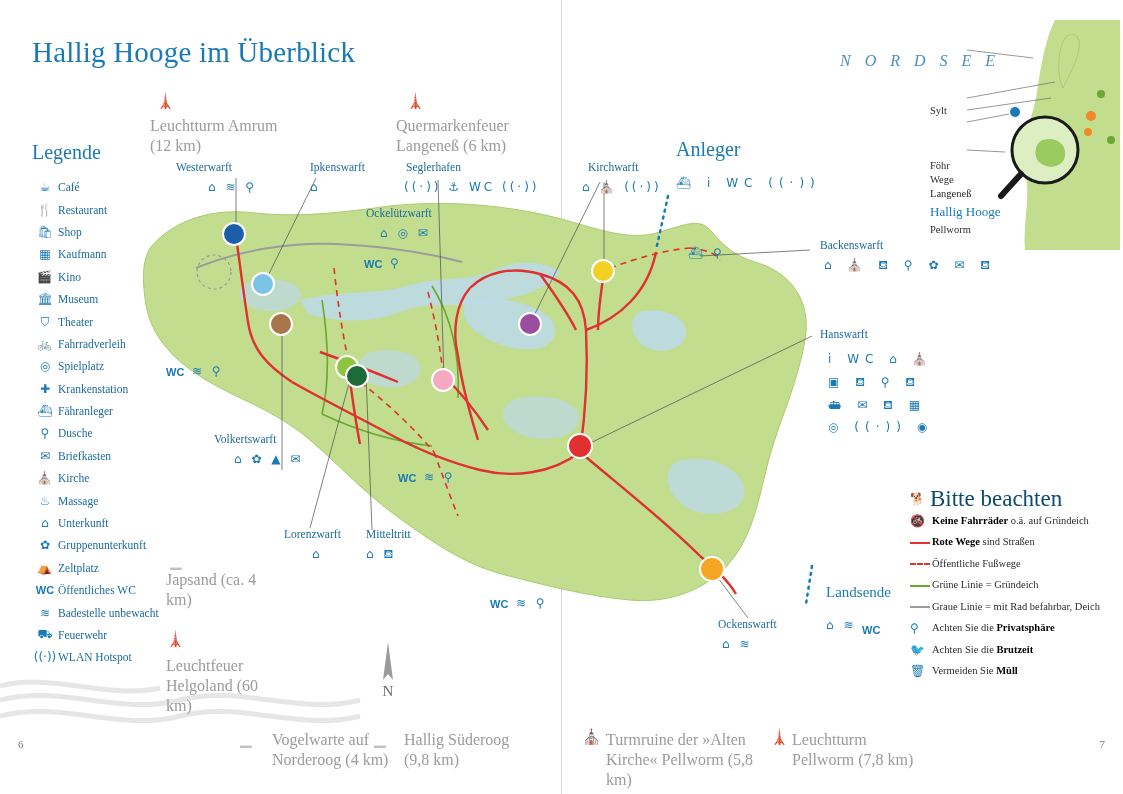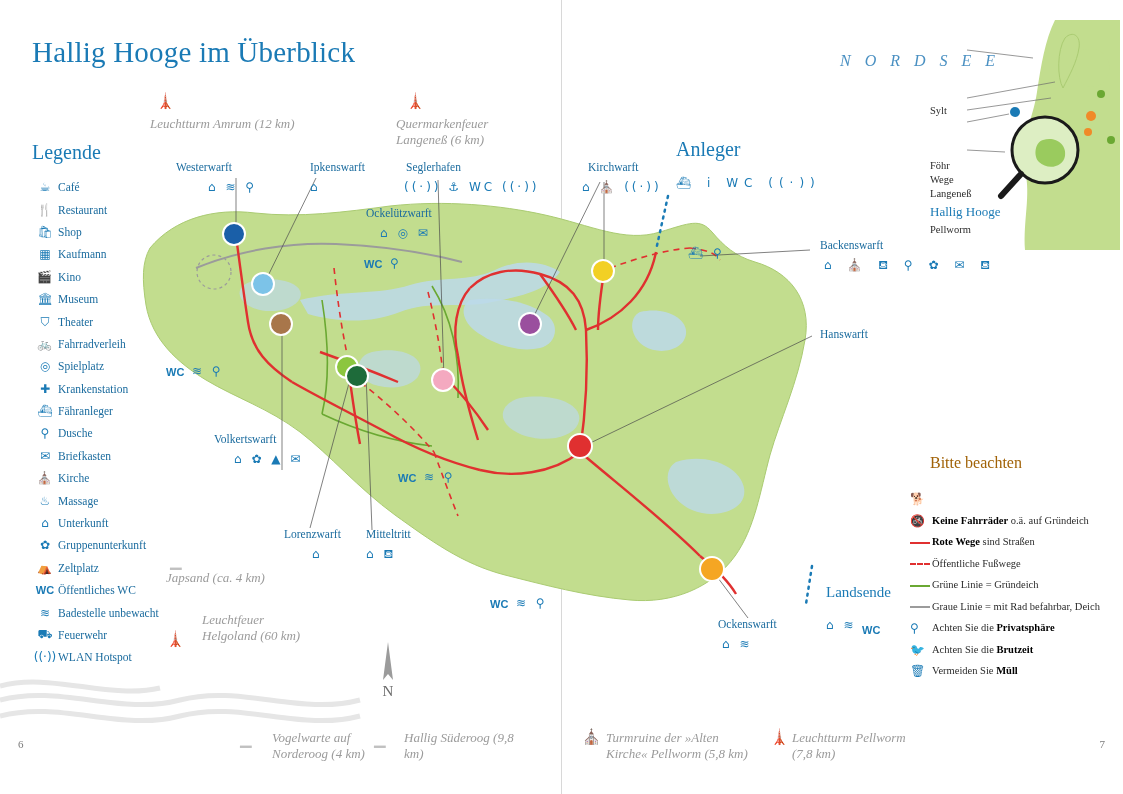--- a/index.html
+++ b/index.html
@@ -27,22 +27,22 @@
   }
   .legend-title {
     position:absolute; left:32px; top:141px;
     font-size:20px; color:#1a7ab5;
   }
   .anleger-title {
     position:absolute; left:676px; top:138px;
     font-size:20px; color:#1a7ab5;
   }
   .beachten-title {
-    position:absolute; left:930px; top:454px;
-    font-size:16px; color:#a16207;
+    position:absolute; left:930px; top:486px;
+    font-size:23px; color:#0c4a6e;
   }
   .landsende-title {
     position:absolute; left:826px; top:584px;
     font-size:15px; color:#1a7ab5;
   }
   .nordsee {
     position:absolute; left:840px; top:52px;
     font-size:16px; letter-spacing:5px; color:#4a90c2;
     font-style:italic;
   }
@@ -108,22 +108,22 @@
   }
   .inset-lbl.hh { color:#1a7ab5; font-size:13px; }
 
   
   .pg { position:absolute; bottom:44px; font-size:11px; color:#7a7a7a; }
   .pg.left { left:18px; }
   .pg.right { right:18px; }
 
   
   .bottom-ref {
-    position:absolute; font-size:13px; color:#9b9b9b;
-    font-family:"Liberation Serif", serif; line-height:1.25;font-style:italic;
+    position:absolute; font-size:16px; color:#9b9b9b;
+    font-family:"Liberation Serif", serif; line-height:1.25;
   }
   .bottom-ico { position:absolute; color:#c0c0c0; font-size:15px;
     font-family:"DejaVu Sans", sans-serif; }
 
   .compass { position:absolute; left:368px; top:640px; width:40px; height:60px; }
 </style>
 </head>
 <body>
 
 <div class="page">
@@ -386,20 +386,21 @@
   <div class="mlabel" style="left:366px; top:207px;">Ockelützwarft</div>
   <div class="micons" style="left:380px; top:226px;">⌂ ◎ ✉</div>
 
   <div class="mlabel" style="left:588px; top:161px;">Kirchwarft</div>
   <div class="micons" style="left:582px; top:180px;">⌂ ⛪ ((·))</div>
 
   <div class="mlabel" style="left:820px; top:239px;">Backenswarft</div>
   <div class="micons" style="left:824px; top:258px; letter-spacing:6px;">⌂ ⛪ ⛾ ⚲ ✿ ✉ ⛾</div>
 
   <div class="mlabel" style="left:820px; top:328px;">Hanswarft</div>
+  <div class="micons" style="left:828px; top:348px; letter-spacing:6px; width:110px; white-space:normal; line-height:1.9;">i WC ⌂ ⛪ ▣ ⛾ ⚲ ⛾ ⛴ ✉ ⛾ ▦ ◎ ((·)) ◉</div>
 
   <div class="mlabel" style="left:214px; top:433px;">Volkertswarft</div>
   <div class="micons" style="left:234px; top:452px;">⌂ ✿ ▲ ✉</div>
 
   <div class="mlabel" style="left:284px; top:528px;">Lorenzwarft</div>
   <div class="micons" style="left:312px; top:547px;">⌂</div>
 
   <div class="mlabel" style="left:366px; top:528px;">Mitteltritt</div>
   <div class="micons" style="left:366px; top:547px;">⌂ ⛾</div>
 
@@ -428,21 +429,21 @@
   <div class="bottom-ico" style="left:156px; top:92px;">🗼</div>
   <div class="bottom-ref" style="left:150px; top:116px; width:150px;">Leuchtturm Amrum (12 km)</div>
 
   <div class="bottom-ico" style="left:406px; top:92px;">🗼</div>
   <div class="bottom-ref" style="left:396px; top:116px; width:130px;">Quermarkenfeuer Langeneß (6 km)</div>
 
   <div class="bottom-ico" style="left:170px; top:552px;">▁</div>
   <div class="bottom-ref" style="left:166px; top:570px; width:110px;">Japsand (ca. 4 km)</div>
 
   <div class="bottom-ico" style="left:166px; top:630px;">🗼</div>
-  <div class="bottom-ref" style="left:166px; top:612px; width:112px;margin-left:36px;">Leuchtfeuer Helgoland (60 km)</div>
+  <div class="bottom-ref" style="left:166px; top:656px; width:112px;">Leuchtfeuer Helgoland (60 km)</div>
 
   <div class="bottom-ico" style="left:240px; top:730px;">▁</div>
   <div class="bottom-ref" style="left:272px; top:730px; width:120px;">Vogelwarte auf Norderoog (4 km)</div>
 
   <div class="bottom-ico" style="left:374px; top:730px;">▁</div>
   <div class="bottom-ref" style="left:404px; top:730px; width:120px;">Hallig Süderoog (9,8 km)</div>
 
   <div class="bottom-ico" style="left:582px; top:728px;">⛪</div>
   <div class="bottom-ref" style="left:606px; top:730px; width:150px;">Turmruine der »Alten Kirche« Pellworm (5,8 km)</div>
 

